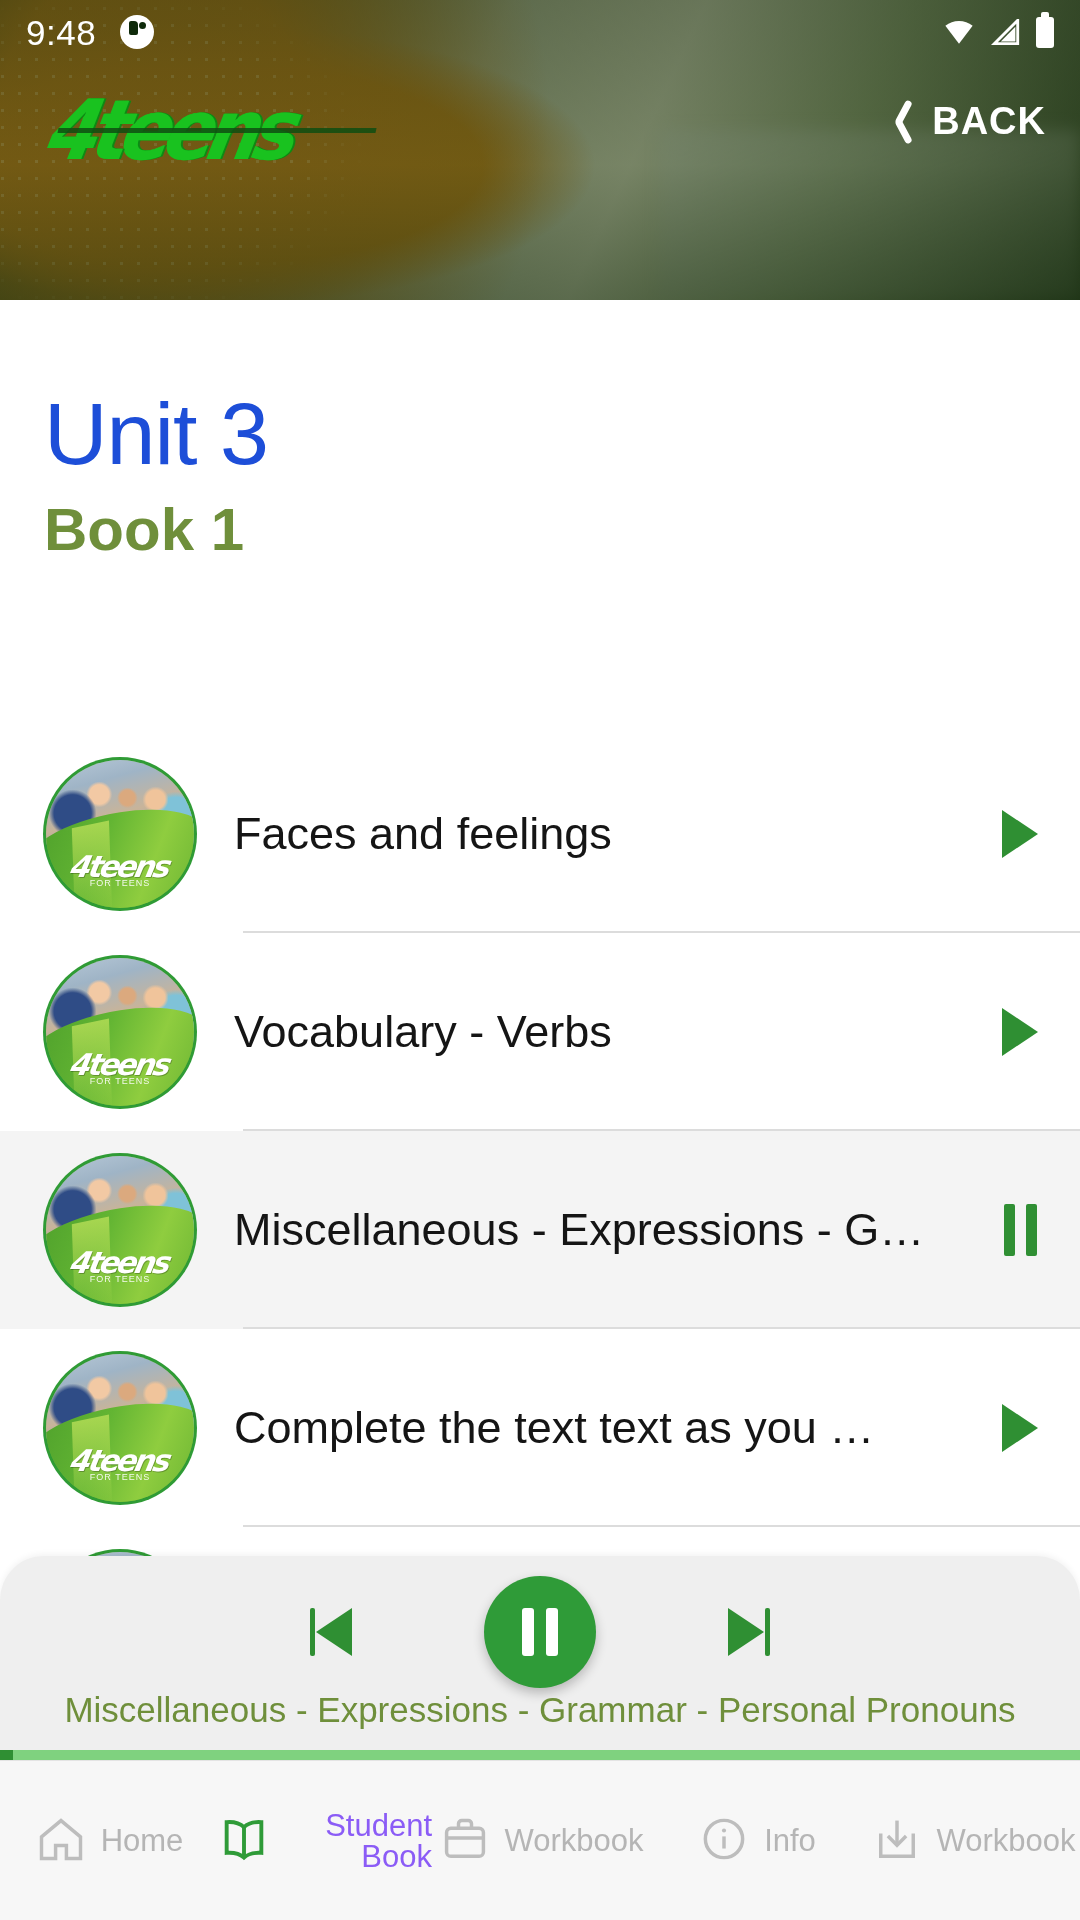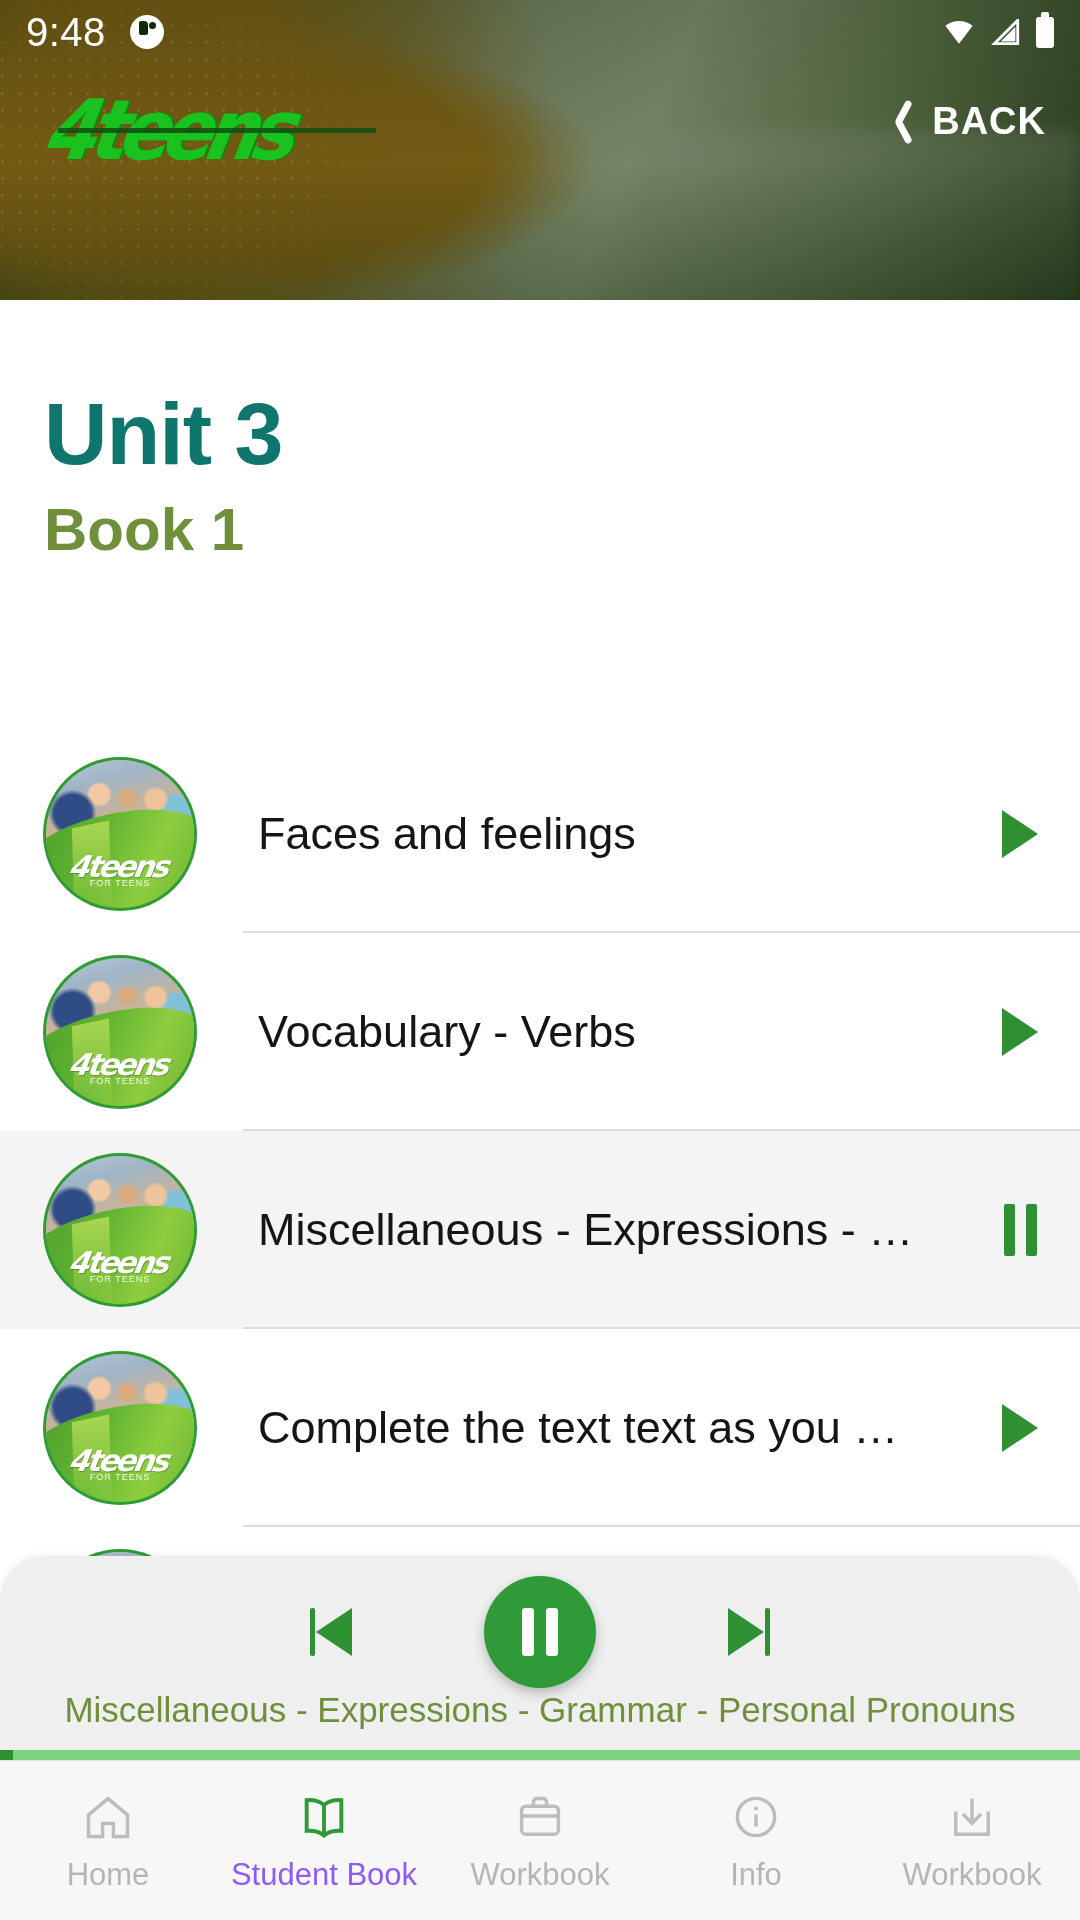--- a/index.html
+++ b/index.html
@@ -37,21 +37,21 @@
     background:linear-gradient(160deg, rgba(205,205,198,.45), rgba(120,128,110,.25));
     filter:blur(8px);
   }
 
   
   .statusbar {
     position:absolute; left:0; top:0; width:1080px; height:64px;
     display:flex; align-items:center; z-index:6; padding:0 26px;
     color:#fff;
   }
-  .sb-time { font-size:40px; font-weight:400; letter-spacing:.5px; line-height:1; }
+  .sb-time { font-size:35px; font-weight:400; letter-spacing:.5px; line-height:1; }
   .sb-badge {
     width:34px; height:34px; margin-left:24px; border-radius:50%;
     background:#fff; position:relative;
   }
   .sb-badge::after {
     content:""; position:absolute; left:9px; top:6px; width:9px; height:14px;
     background:#0e2a0a; border-radius:2px 4px 2px 2px;
   }
   .sb-badge::before {
     content:""; position:absolute; right:8px; top:7px; width:7px; height:7px;
@@ -97,21 +97,21 @@
   .back-chevron::before { top:0; transform:rotate(28deg); transform-origin:bottom center; }
   .back-chevron::after  { top:22px; transform:rotate(-28deg); transform-origin:top center; }
   .back-label {
     color:#fff; font-size:38px; font-weight:700; letter-spacing:1px;
     font-family:"Liberation Sans", sans-serif;
   }
 
   
   .titles { position:absolute; left:44px; top:390px; z-index:3; }
   .unit-title {
-    font-size:88px; font-weight:700; color:#0f766e; line-height:1; letter-spacing:-1px;
+    font-size:88px; font-weight:400; color:#1d4ed8; line-height:1; letter-spacing:-1px;
   }
   .book-sub {
     margin-top:22px; font-size:60px; font-weight:700; color:#6f8f3b; line-height:1;
   }
 
   
   .list { position:absolute; left:0; top:735px; width:1080px; z-index:2; }
   .row {
     position:relative; height:198px; display:flex; align-items:center; background:#fff;
     cursor:pointer;
@@ -153,21 +153,21 @@
     font-family:"DejaVu Sans", sans-serif;
     font-size:30px; font-weight:700; font-style:italic; letter-spacing:-3px;
     transform:skewX(-12deg); line-height:1;
     text-shadow:1px 1px 0 rgba(0,0,0,.25);
   }
   .thumb-sublogo {
     position:absolute; left:0; right:0; top:80%;
     text-align:center; color:#fff; font-size:9px; letter-spacing:1px; opacity:.9;
   }
   .row-label {
-    margin-left:64px; font-size:45px; color:#151515; font-weight:400;
+    margin-left:40px; font-size:45px; color:#151515; font-weight:400;
     white-space:nowrap; overflow:hidden; text-overflow:ellipsis; flex:1 1 auto;
     padding-right:24px;
   }
   .row-action {
     width:120px; flex:0 0 auto; display:flex; align-items:center; justify-content:center;
     cursor:pointer;
   }
   .play-tri {
     width:0; height:0;
     border-left:36px solid #2f8f33;
@@ -218,21 +218,21 @@
     position:absolute; left:0; bottom:160px; width:1080px; height:10px; background:#7fd27f; z-index:9;
   }
   .progress-fill { height:100%; width:1.2%; background:#2f8f33; }
 
   
   .tabbar {
     position:absolute; left:0; bottom:0; width:1080px; height:160px;
     background:#f7f7f7; display:flex; z-index:10;
     border-top:1px solid #e4e4e4;
   }
-  .tab { flex:1; display:flex; flex-direction:column; align-items:center; justify-content:center; gap:12px; cursor:pointer; }
+  .tab { flex:1; display:flex; flex-direction:row; align-items:center; justify-content:center; gap:12px; cursor:pointer;text-align:right; }
   .tab-label { font-size:31px; color:#b5b5b5; line-height:1; }
   .tab.active .tab-label { color:#8b5cf6; }
   .tab-ic { width:56px; height:52px; }
 </style>
 </head>
 <body>
 
 <div id="app">
 
   <div class="hero">

